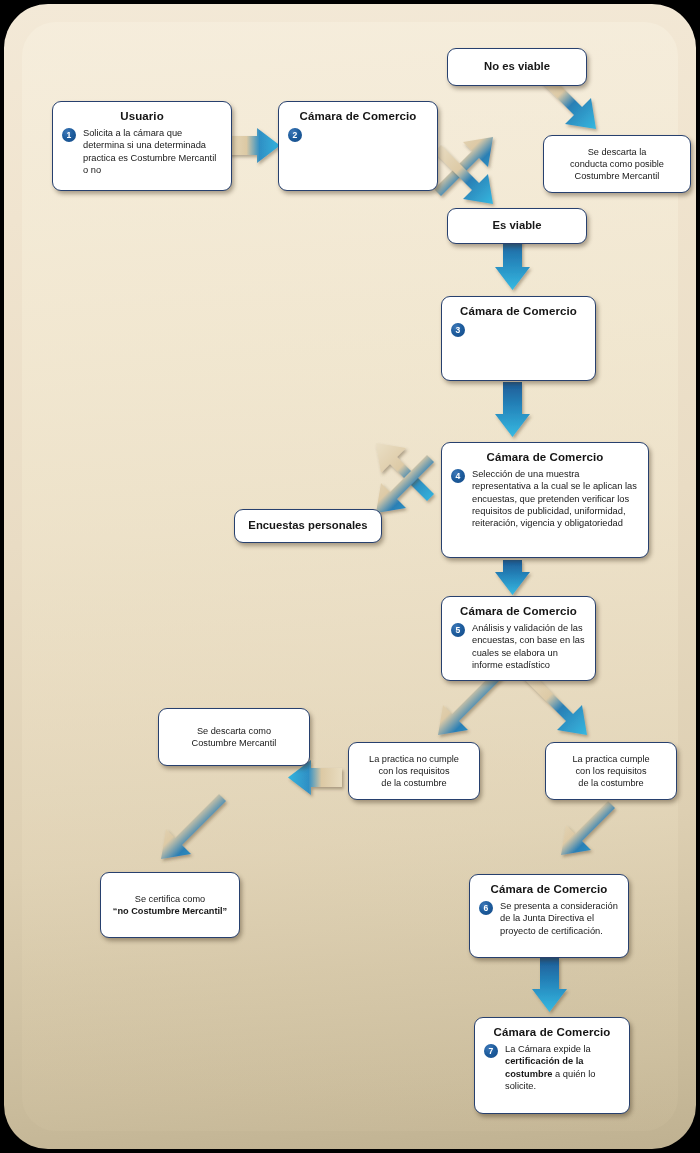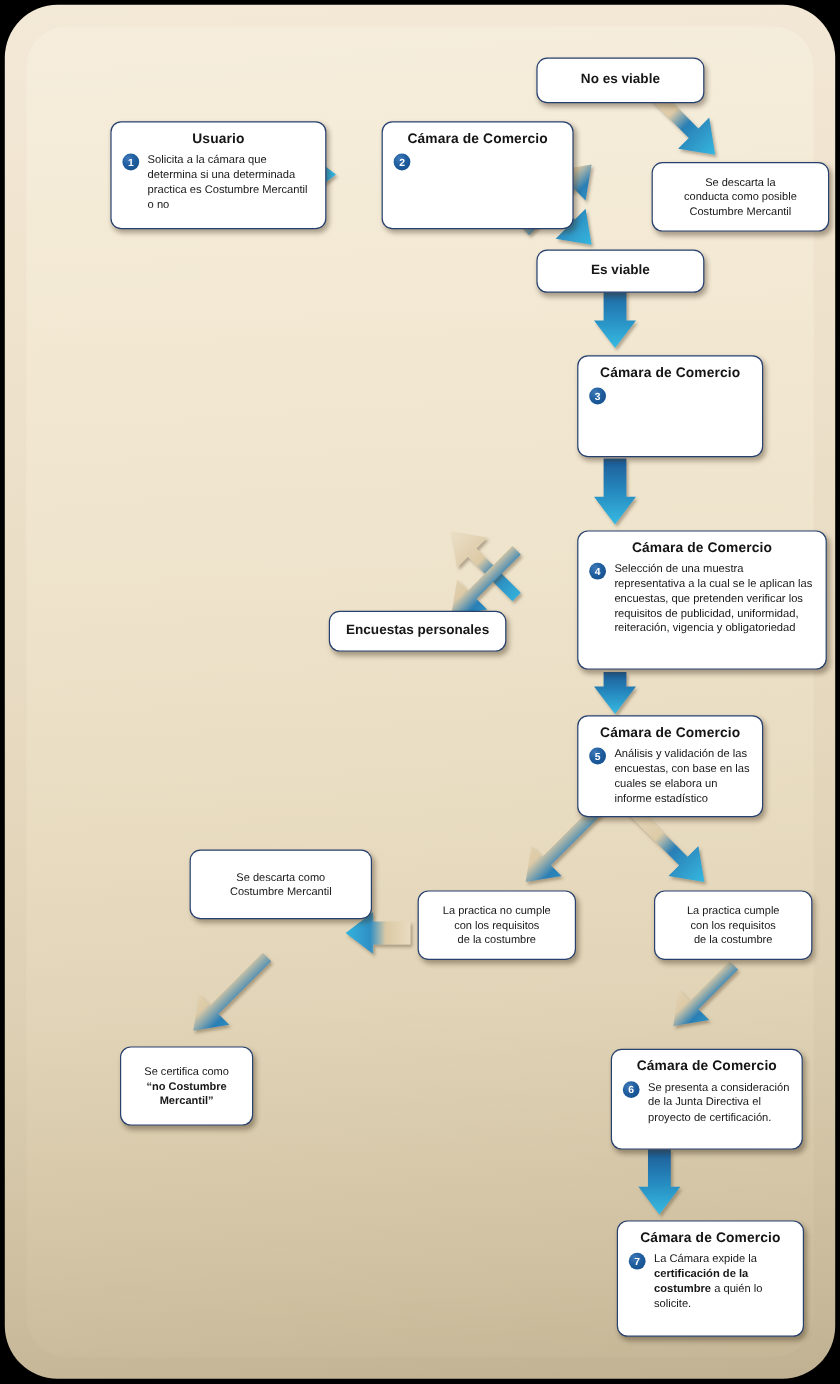--- a/index.html
+++ b/index.html
@@ -35,21 +35,21 @@
     font-weight:bold;font-size:11.5px;color:#141414;text-align:center;
     letter-spacing:.1px;
   }
   .node .body{
     font-size:9.3px;line-height:1.33;color:#171717;
   }
   .node.plain{display:flex;align-items:center;justify-content:center;text-align:center;}
   .node.plain .ptext{font-size:9.2px;line-height:1.34;color:#171717;text-align:center;padding:0 6px;}
   .node.bold  .ptext{font-weight:bold;font-size:11.3px;}
 
-  .withnum{padding:8px 9px 8px 9px;margin-left:40px;}
+  .withnum{padding:8px 9px 8px 9px;}
   .numrow{display:flex;gap:7px;align-items:flex-start;margin-top:5px;}
   .num{
     flex:0 0 auto;width:14px;height:14px;border-radius:50%;
     background:radial-gradient(circle at 35% 30%, #3f79b8 0%, #1e5d9e 45%, #144a86 100%);
     color:#fff;font-size:8.6px;font-weight:bold;
     display:flex;align-items:center;justify-content:center;
     line-height:1;margin-top:1px;
   }
 
   
@@ -185,21 +185,21 @@
     </div>
 
     <div class="node withnum" style="left:437px;top:292px;width:155px;height:85px;">
       <div class="title">Cámara de Comercio</div>
       <div class="numrow">
         <div class="num">3</div>
       </div>
     </div>
 
 
-    <div class="node plain bold" style="left:230px;top:505px;width:148px;height:34px;margin-left:40px;">
+    <div class="node plain bold" style="left:230px;top:505px;width:148px;height:34px;">
       <div class="ptext">Encuestas personales</div>
     </div>
 
     <div class="node withnum" style="left:437px;top:438px;width:208px;height:116px;">
       <div class="title">Cámara de Comercio</div>
       <div class="numrow">
         <div class="num">4</div>
         <div class="body">Selección de una muestra representativa a la cual se le aplican las encuestas, que pretenden verificar los requisitos de publicidad, uniformidad, reiteración, vigencia y obligatoriedad</div>
       </div>
     </div>
@@ -228,21 +228,21 @@
       </div>
     </div>
 
     <div class="node plain" style="left:154px;top:704px;width:152px;height:58px;">
       <div class="ptext">
         <span>Se descarta como</span><br>
         <span>Costumbre Mercantil</span>
       </div>
     </div>
 
-    <div class="node plain" style="left:96px;top:868px;width:111px;height:66px;">
+    <div class="node plain" style="left:96px;top:868px;width:140px;height:66px;">
       <div class="ptext">
         <span>Se certifica como</span><br>
         <span class="q">“no Costumbre Mercantil”</span>
       </div>
     </div>
 
     <div class="node withnum" style="left:465px;top:870px;width:160px;height:84px;">
       <div class="title">Cámara de Comercio</div>
       <div class="numrow">
         <div class="num">6</div>

